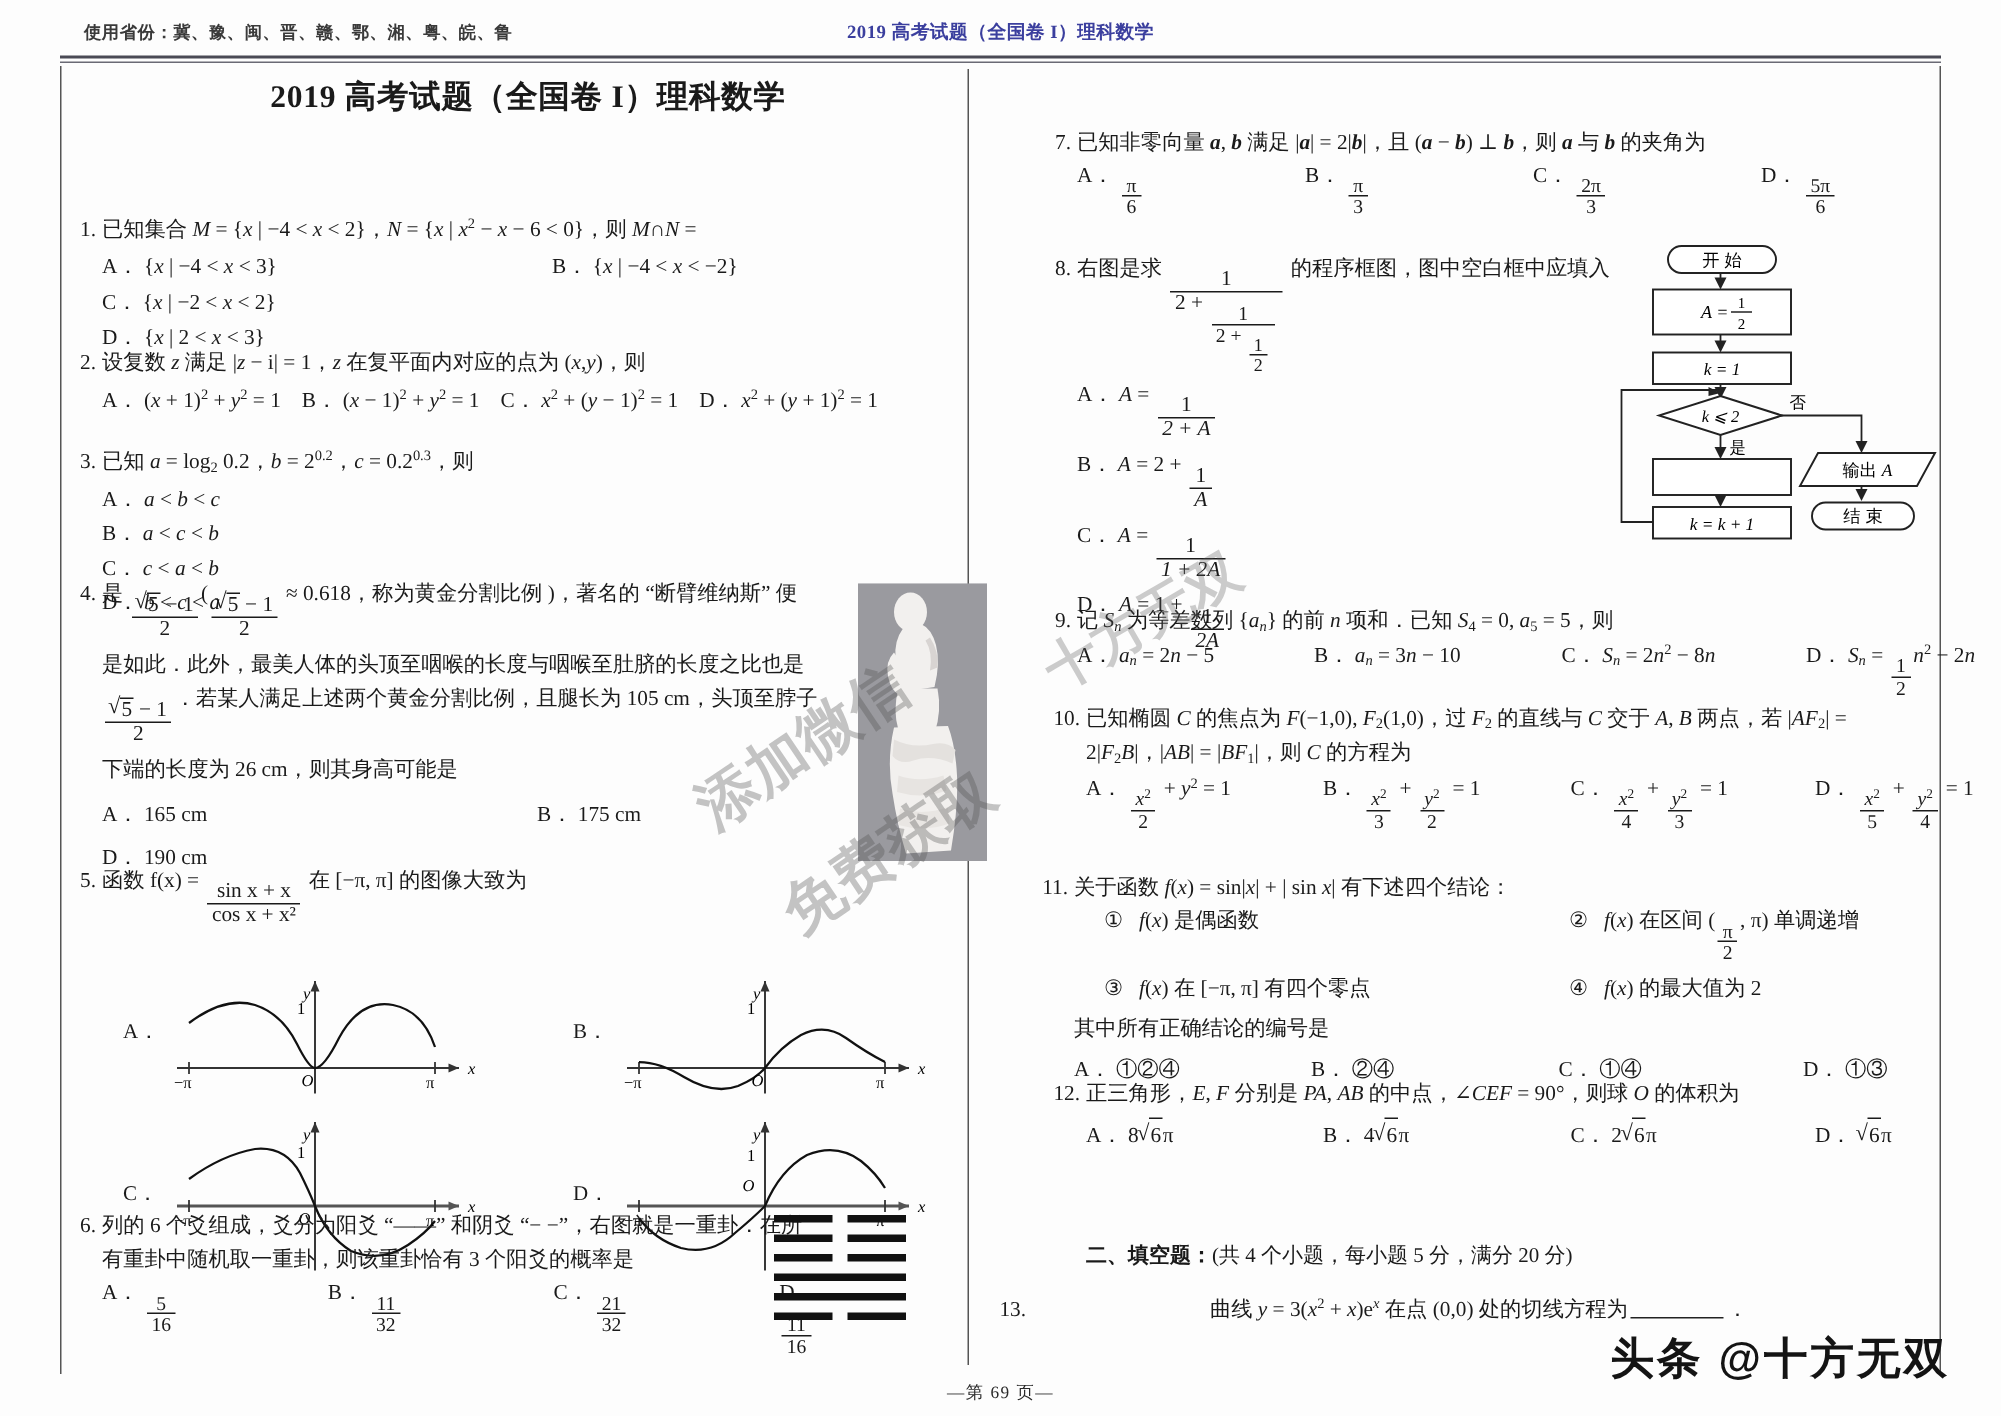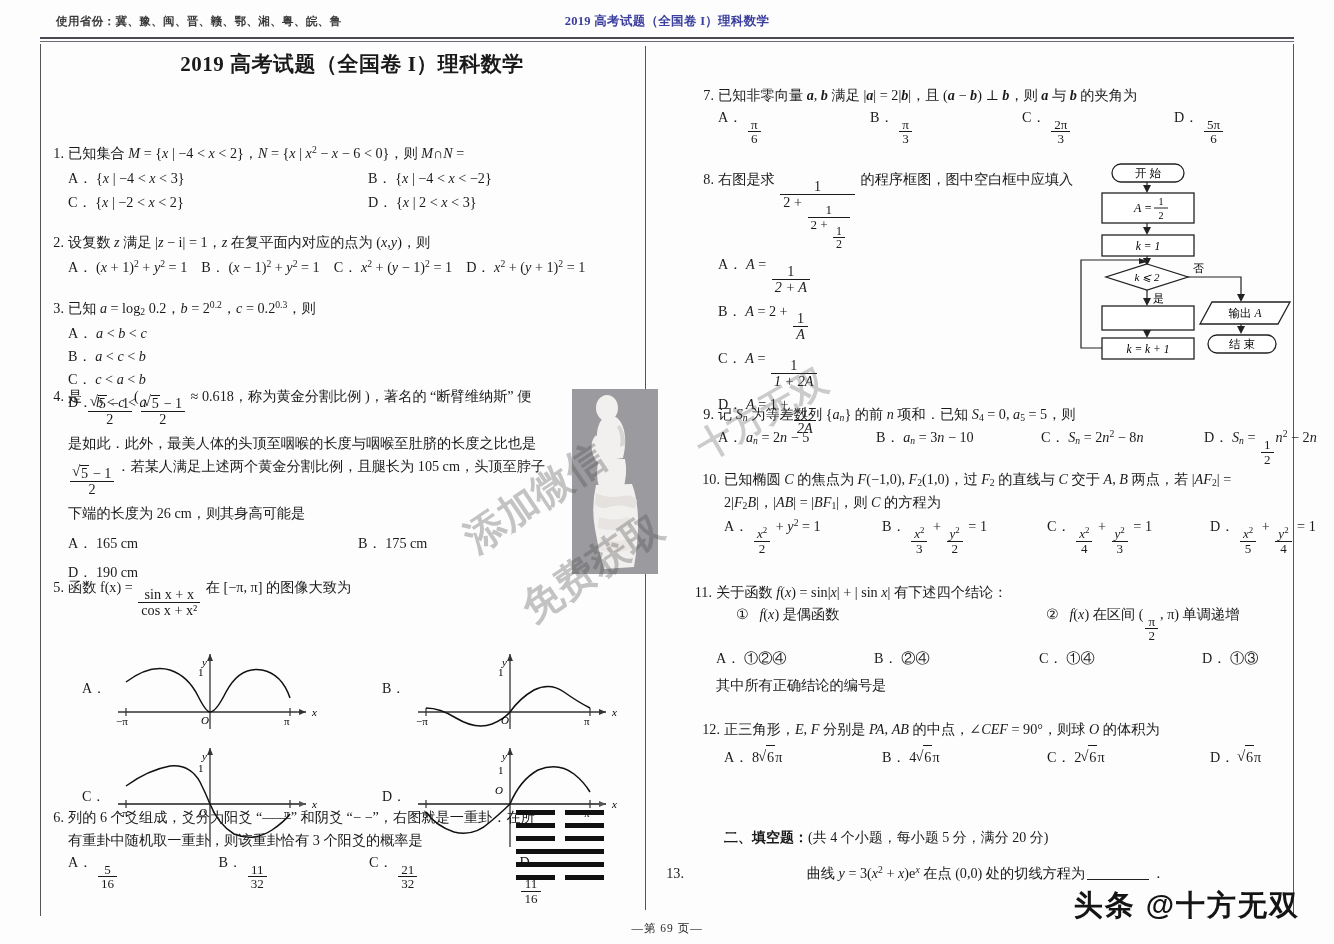--- a/index.html
+++ b/index.html
@@ -143,21 +143,21 @@
 
 
   <div class="q" style="left:40px;top:142px;width:610px;">
     <span class="qnum">1.</span>
     <span class="qbody">
       <span>已知集合 <i>M</i> = {<i>x</i> | −4 &lt; <i>x</i> &lt; 2}，<i>N</i> = {<i>x</i> | <i>x</i><sup>2</sup> − <i>x</i> − 6 &lt; 0}，则 <i>M</i>∩<i>N</i> =</span>
       <div style="display:flex;margin-top:2px;">
         <span style="width:300px;"><span>A．</span> {<i>x</i> | −4 &lt; <i>x</i> &lt; 3}</span>
         <span><span>B．</span> {<i>x</i> | −4 &lt; <i>x</i> &lt; −2}</span>
       </div>
-      <div style="display:flex;margin-top:1px;">
+      <div style="display:flex;margin-top:1px;flex-direction:column;">
         <span style="width:300px;"><span>C．</span> {<i>x</i> | −2 &lt; <i>x</i> &lt; 2}</span>
         <span><span>D．</span> {<i>x</i> | 2 &lt; <i>x</i> &lt; 3}</span>
       </div>
     </span>
   </div>
 
   <div class="q" style="left:40px;top:231px;width:620px;">
     <span class="qnum">2.</span>
     <span class="qbody">
       <span>设复数 <i>z</i> 满足 |<i>z</i> − i| = 1，<i>z</i> 在复平面内对应的点为 (<i>x</i>,<i>y</i>)，则</span>
@@ -550,27 +550,31 @@
     <span class="qnum" style="width:30px;">11.</span>
     <span class="qbody" style="margin-left:34px;">
       <div>关于函数 <i>f</i>(<i>x</i>) = sin|<i>x</i>| + | sin <i>x</i>| 有下述四个结论：</div>
       <div style="display:flex;margin-top:3px;line-height:1.0;align-items:baseline;">
         <span style="width:310px;padding-left:20px;"><span>①</span>&nbsp;&nbsp;&nbsp;<i>f</i>(<i>x</i>) 是偶函数</span>
         <span><span>②</span>&nbsp;&nbsp;&nbsp;<i>f</i>(<i>x</i>) 在区间 (<span class="frac">
               <span class="num">π</span>
               <span class="den">2</span>
             </span>, π) 单调递增</span>
       </div>
+      <div style="display:flex;margin-top:6px;align-items:baseline;">
+        <span style="width:310px;padding-left:20px;"><span>③</span>&nbsp;&nbsp;&nbsp;<i>f</i>(<i>x</i>) 在 [−π, π] 有四个零点</span>
+        <span><span>④</span>&nbsp;&nbsp;&nbsp;<i>f</i>(<i>x</i>) 的最大值为 2</span>
+      </div>
+      <div style="margin-top:4px;">其中所有正确结论的编号是</div>
       <div style="display:flex;margin-top:4px;">
         <span style="width:158px;"><span>A．</span>&nbsp;<span>①②④</span></span>
         <span style="width:165px;"><span>B．</span>&nbsp;<span>②④</span></span>
         <span style="width:163px;"><span>C．</span>&nbsp;<span>①④</span></span>
         <span><span>D．</span>&nbsp;<span>①③</span></span>
       </div>
-      <div style="margin-top:4px;">其中所有正确结论的编号是</div>
     </span>
   </div>
 
   <div class="q" style="left:690px;top:718px;width:630px;">
     <span class="qnum" style="width:30px;">12.</span>
     <span class="qbody" style="margin-left:34px;">
       <div>正三角形，<i>E</i>, <i>F</i> 分别是 <i>PA</i>, <i>AB</i> 的中点，∠<i>CEF</i> = 90°，则球 <i>O</i> 的体积为</div>
       <div style="display:flex;margin-top:4px;">
         <span style="width:158px;"><span>A．</span> 8<span class="sqrt"><span class="rad">6</span></span>π</span>
         <span style="width:165px;"><span>B．</span> 4<span class="sqrt"><span class="rad">6</span></span>π</span>

